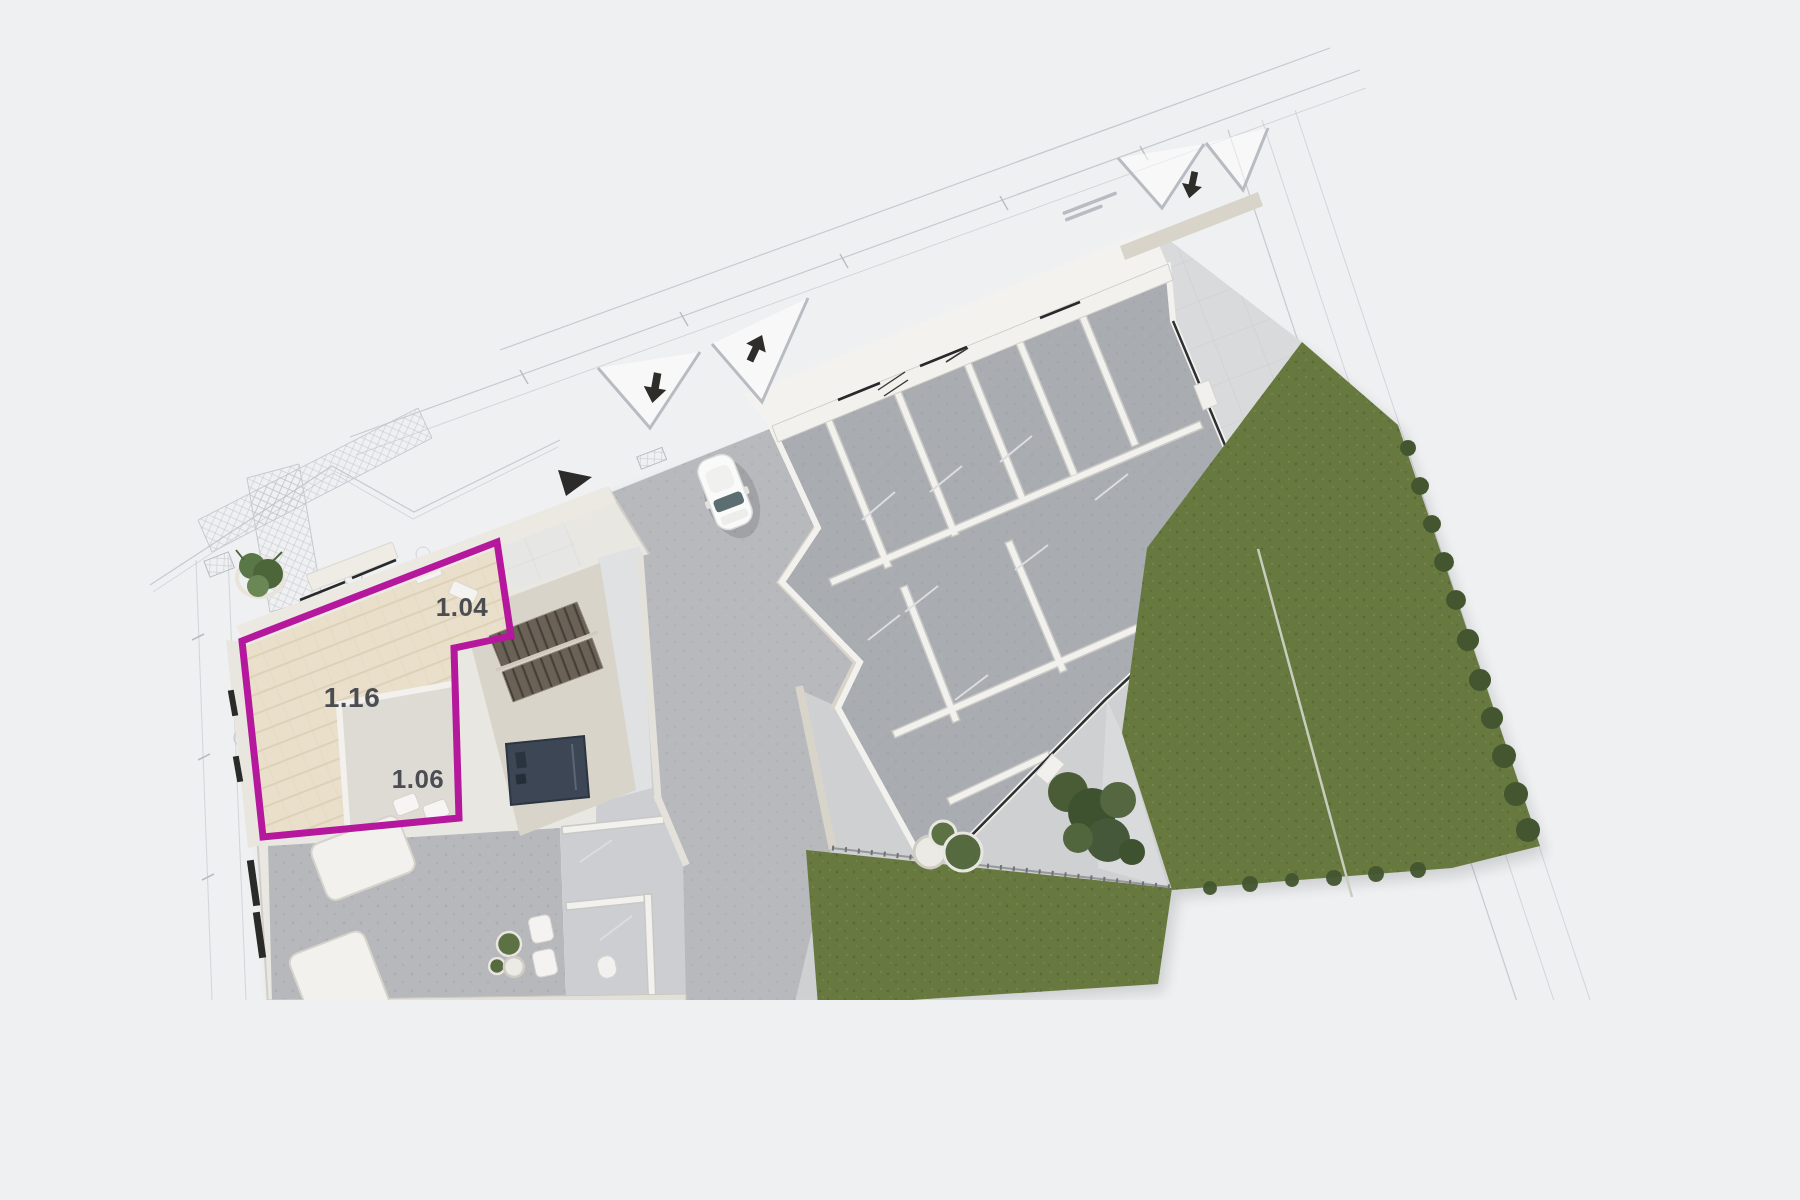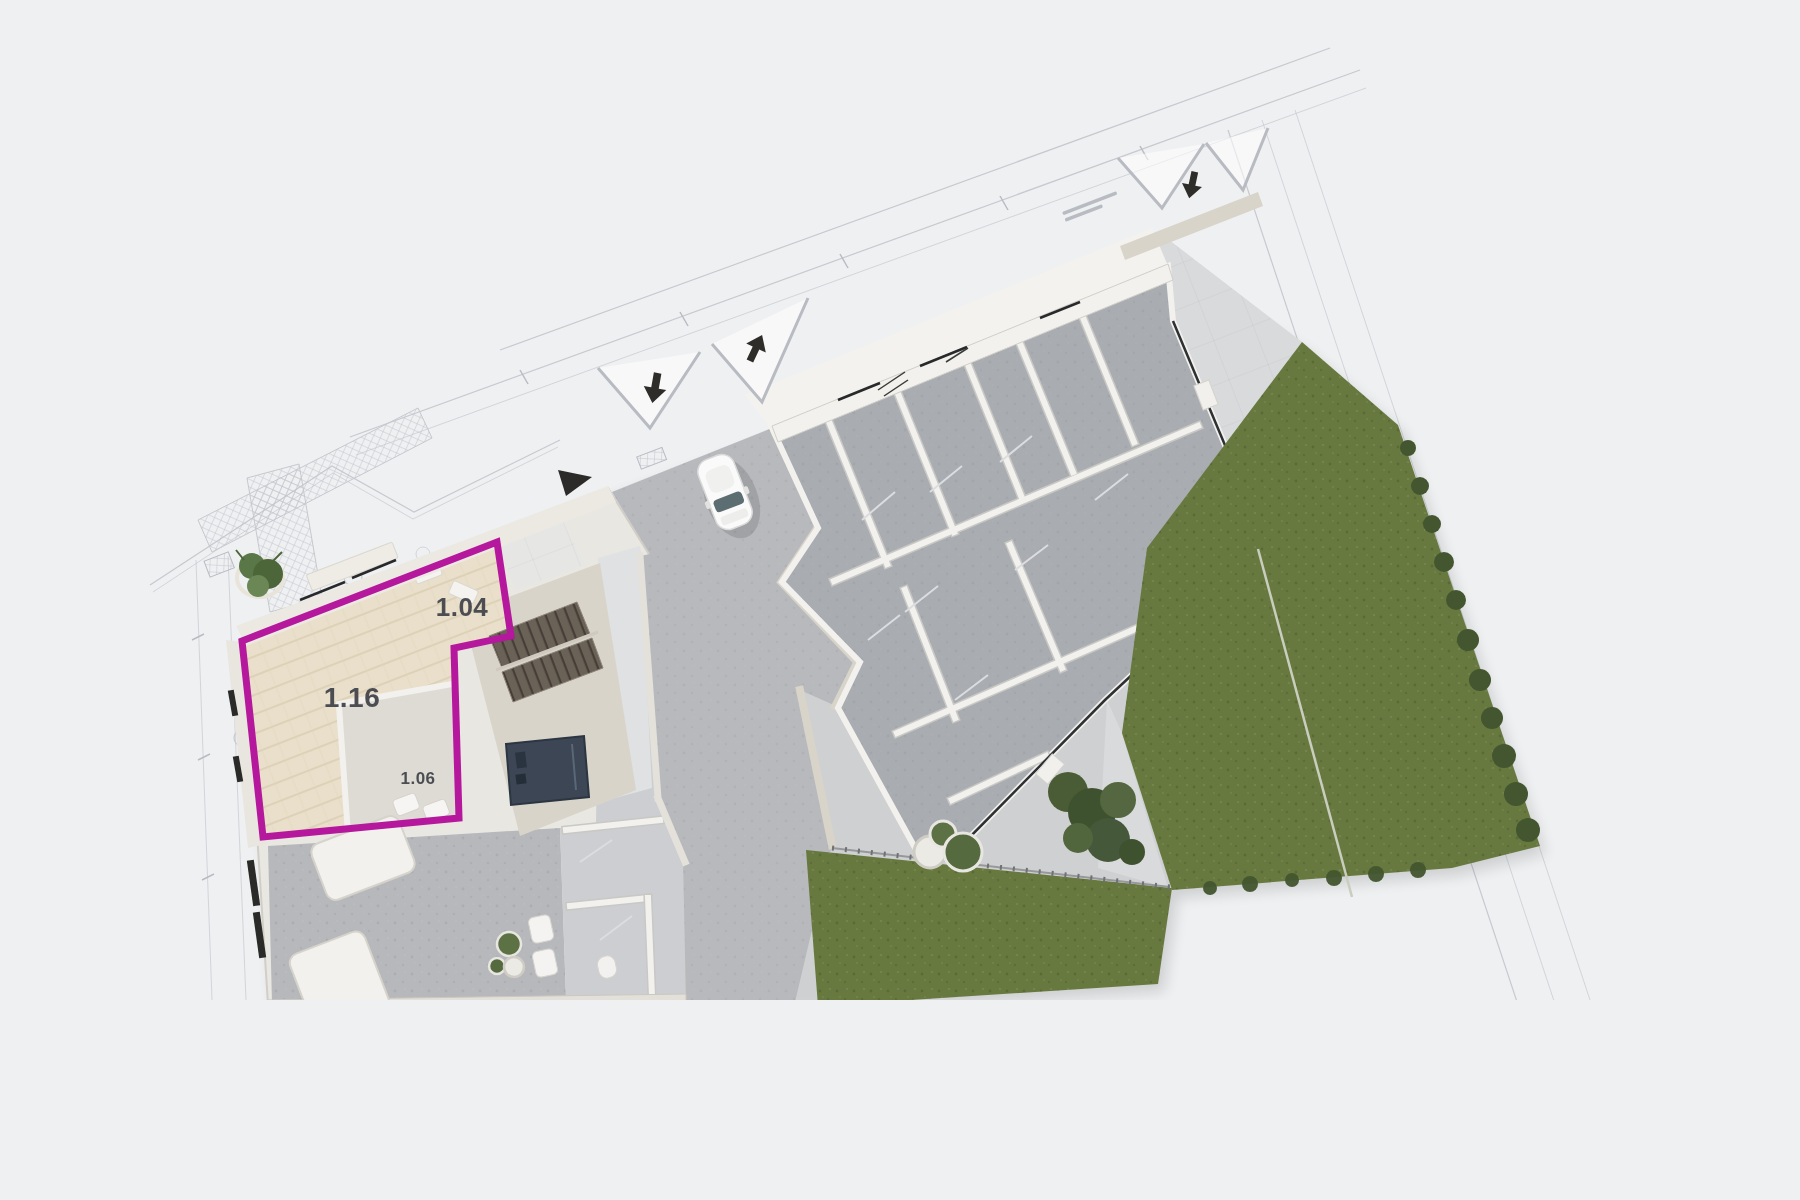--- a/index.html
+++ b/index.html
@@ -16,21 +16,21 @@
   .bp{stroke:var(--c-blueprint);fill:none;stroke-width:1.2;}
   .bp-thin{stroke:var(--c-blueprint);fill:none;stroke-width:0.8;opacity:.9;}
   .wall{stroke:var(--c-wallWhite);stroke-width:6;stroke-linecap:square;fill:none;}
   .wall-case{stroke:#c8c8c4;stroke-width:9;stroke-linecap:square;fill:none;}
   .swing{stroke:#dcdde0;stroke-width:2;fill:none;}
   .darkseg{stroke:#27292b;stroke-width:2.5;fill:none;}
   .room-label{position:absolute;transform:translate(-50%,-50%);color:var(--c-label);
               font-weight:bold;letter-spacing:.5px;}
   .lbl-104{left:462px;top:607px;font-size:26px;}
   .lbl-105{left:352px;top:698px;font-size:28px;}
-  .lbl-106{left:418px;top:779px;font-size:17px;}
+  .lbl-106{left:418px;top:779px;font-size:26px;}
 </style>
 </head>
 <body>
 
 <div id="stage">
 <svg width="1800" height="1200" viewBox="0 0 1800 1200">
   <defs>
     <pattern id="hatch" width="7" height="7" patternUnits="userSpaceOnUse" patternTransform="rotate(24)">
       <path d="M0,0 L0,7 M0,0 L7,0" stroke="#c2c4cb" stroke-width="1" fill="none"></path>
     </pattern>

